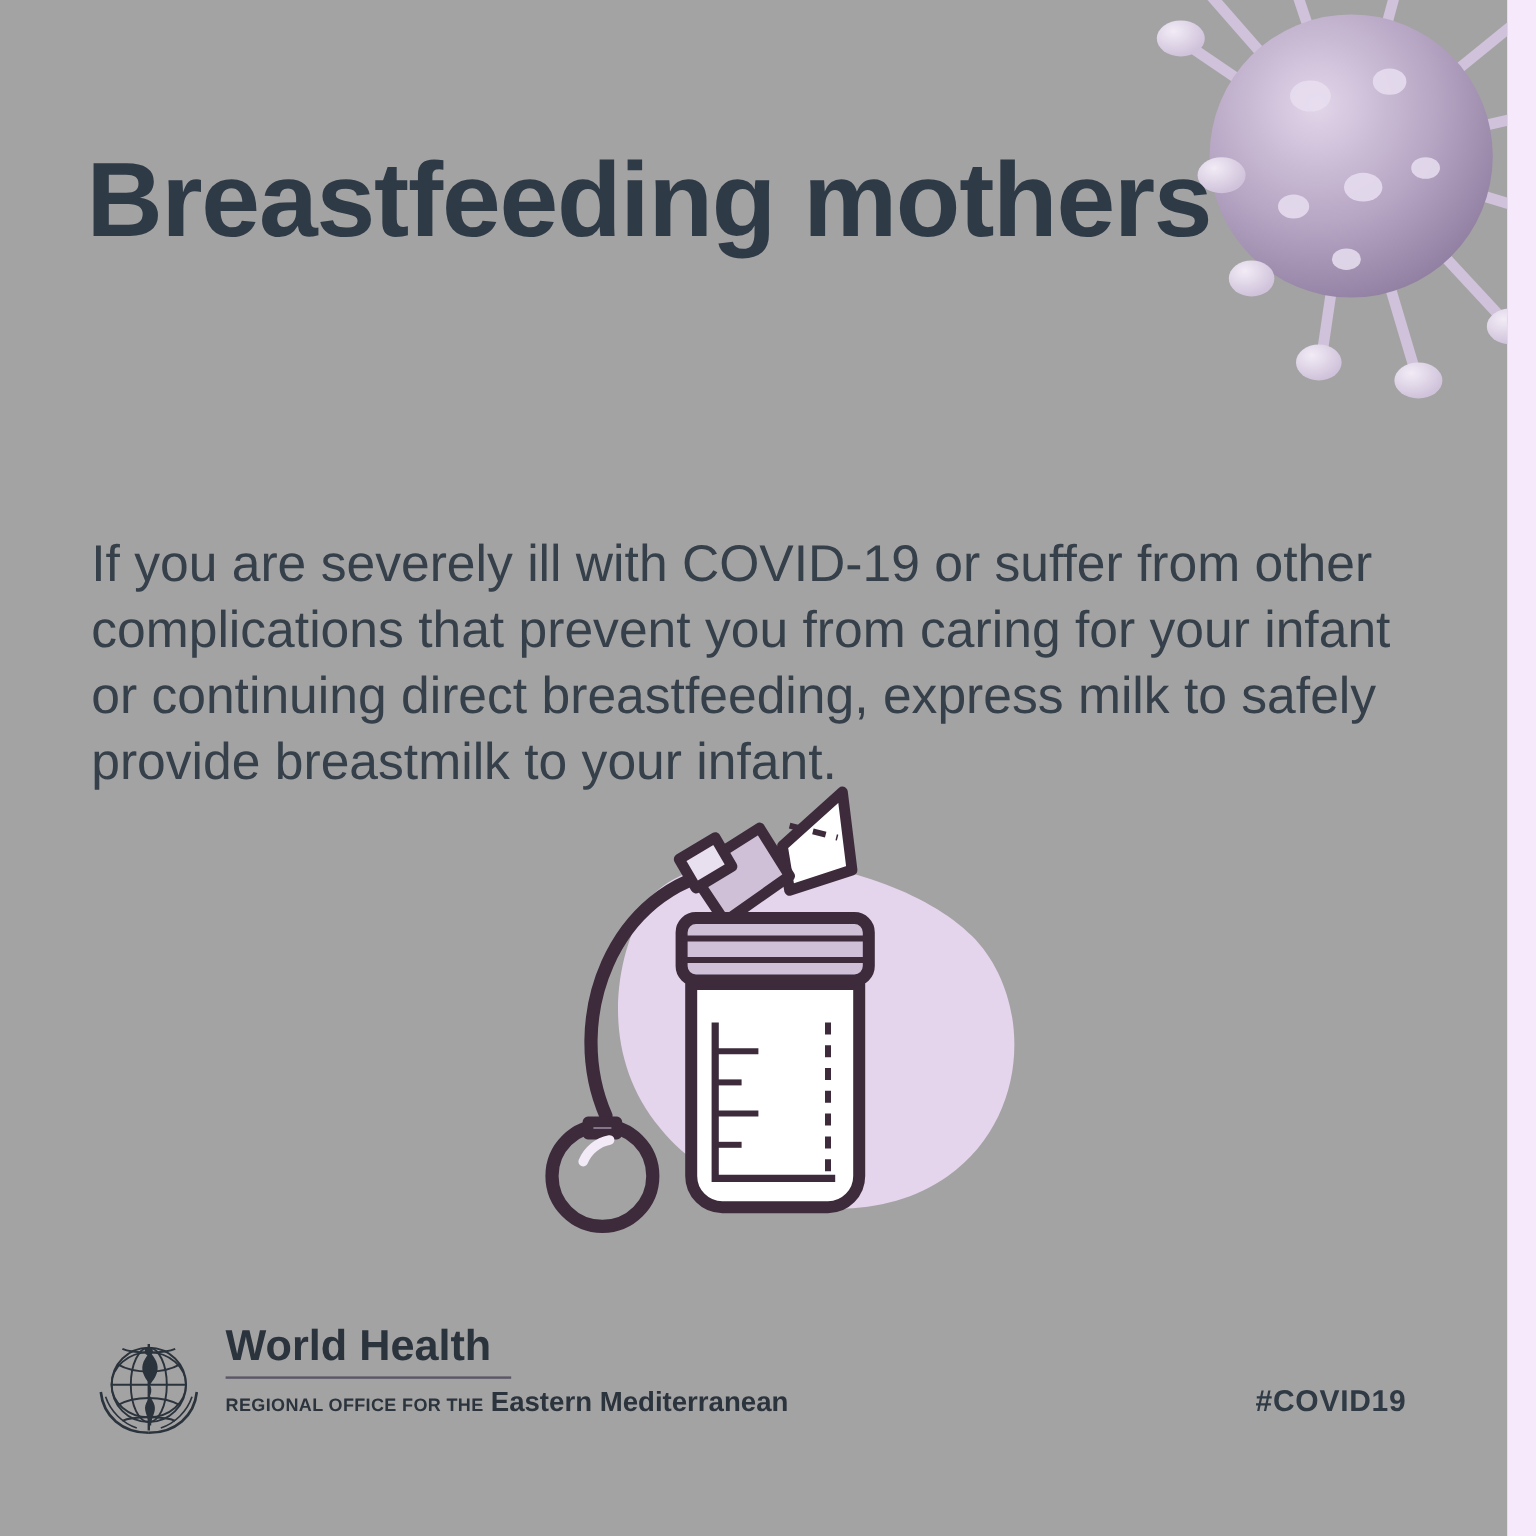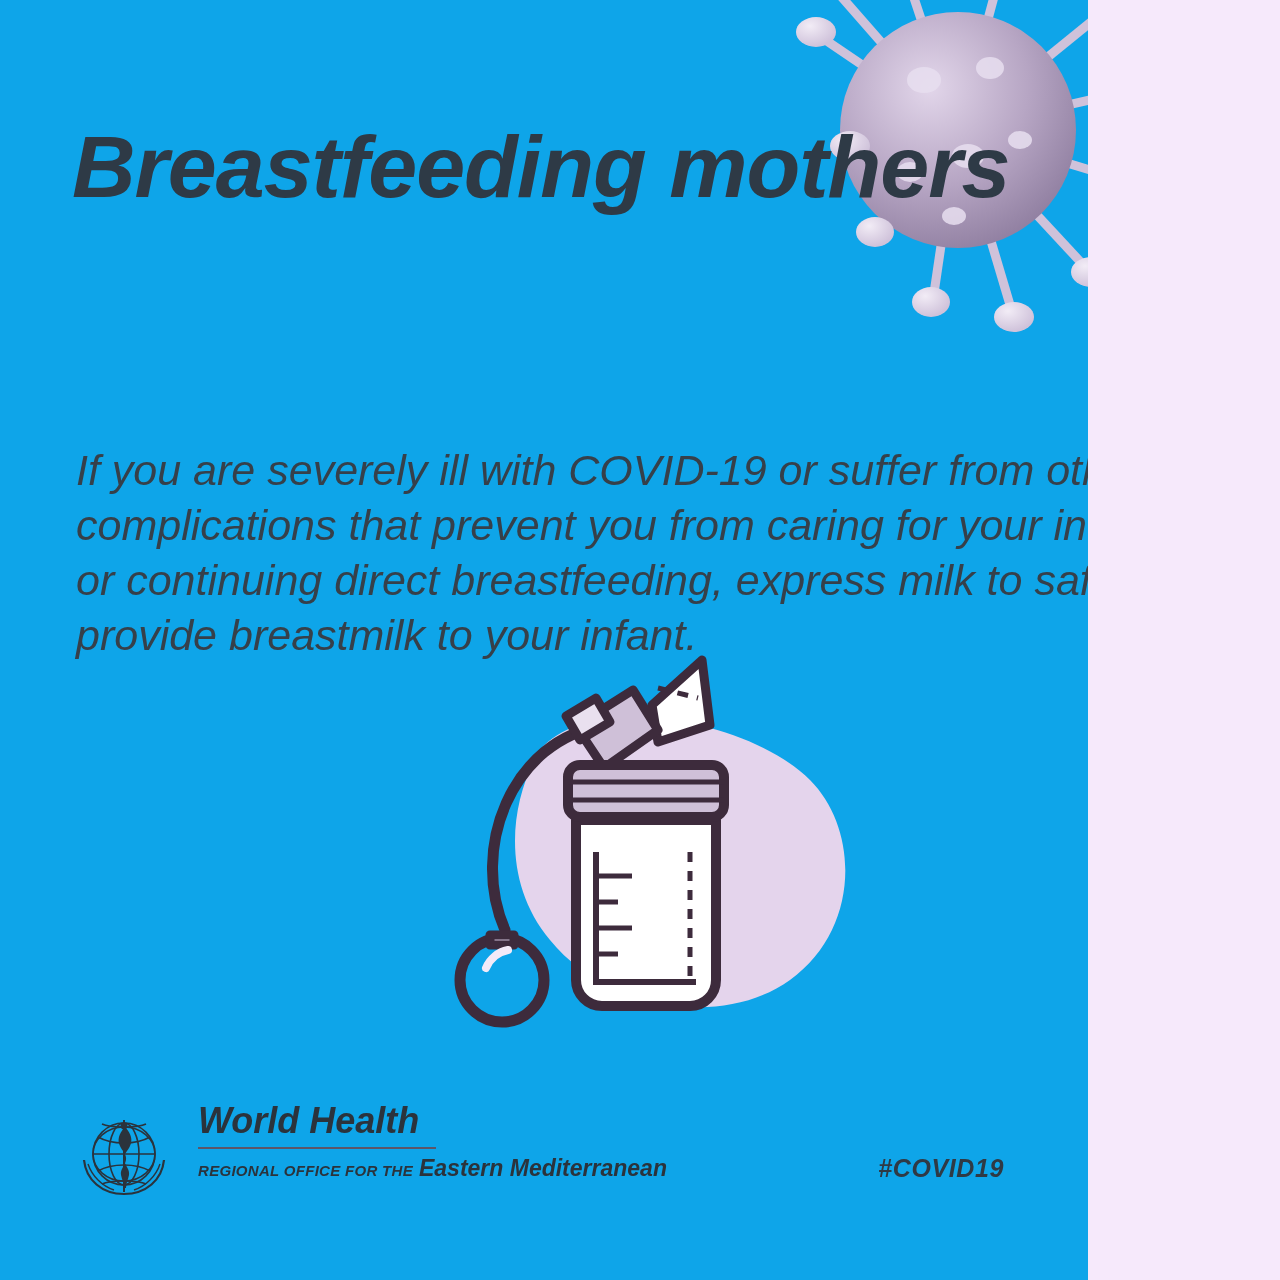--- a/index.html
+++ b/index.html
@@ -9,25 +9,24 @@
   body {
     width: 1280px;
     height: 1280px;
     background: #f6e9fb;
     font-family: "Liberation Sans", sans-serif;
     overflow: hidden;
     position: relative;
   }
   .poster {
     position: relative;
-    width: 1088px;
+    width: 1256px;
     height: 1280px;
-    background: #0ea5e9;
+    background: #a3a3a3;
     overflow: hidden;
-    font-style: italic;
   }
 
   
   .virus {
     position: absolute;
     top: -60px;
     right: -50px;
     width: 380px;
     height: 420px;
     pointer-events: none;
@@ -79,21 +78,21 @@
     height: 430px;
   }
 
   
   .who-logo {
     position: absolute;
     left: 72px;
     bottom: 70px;
     display: flex;
     align-items: flex-start;
-    gap: 22px;
+    gap: 12px;
   }
   .who-emblem {
     width: 104px;
     height: 104px;
     flex: 0 0 auto;
     margin-top: 4px;
   }
   .who-text {
     display: flex;
     flex-direction: column;

